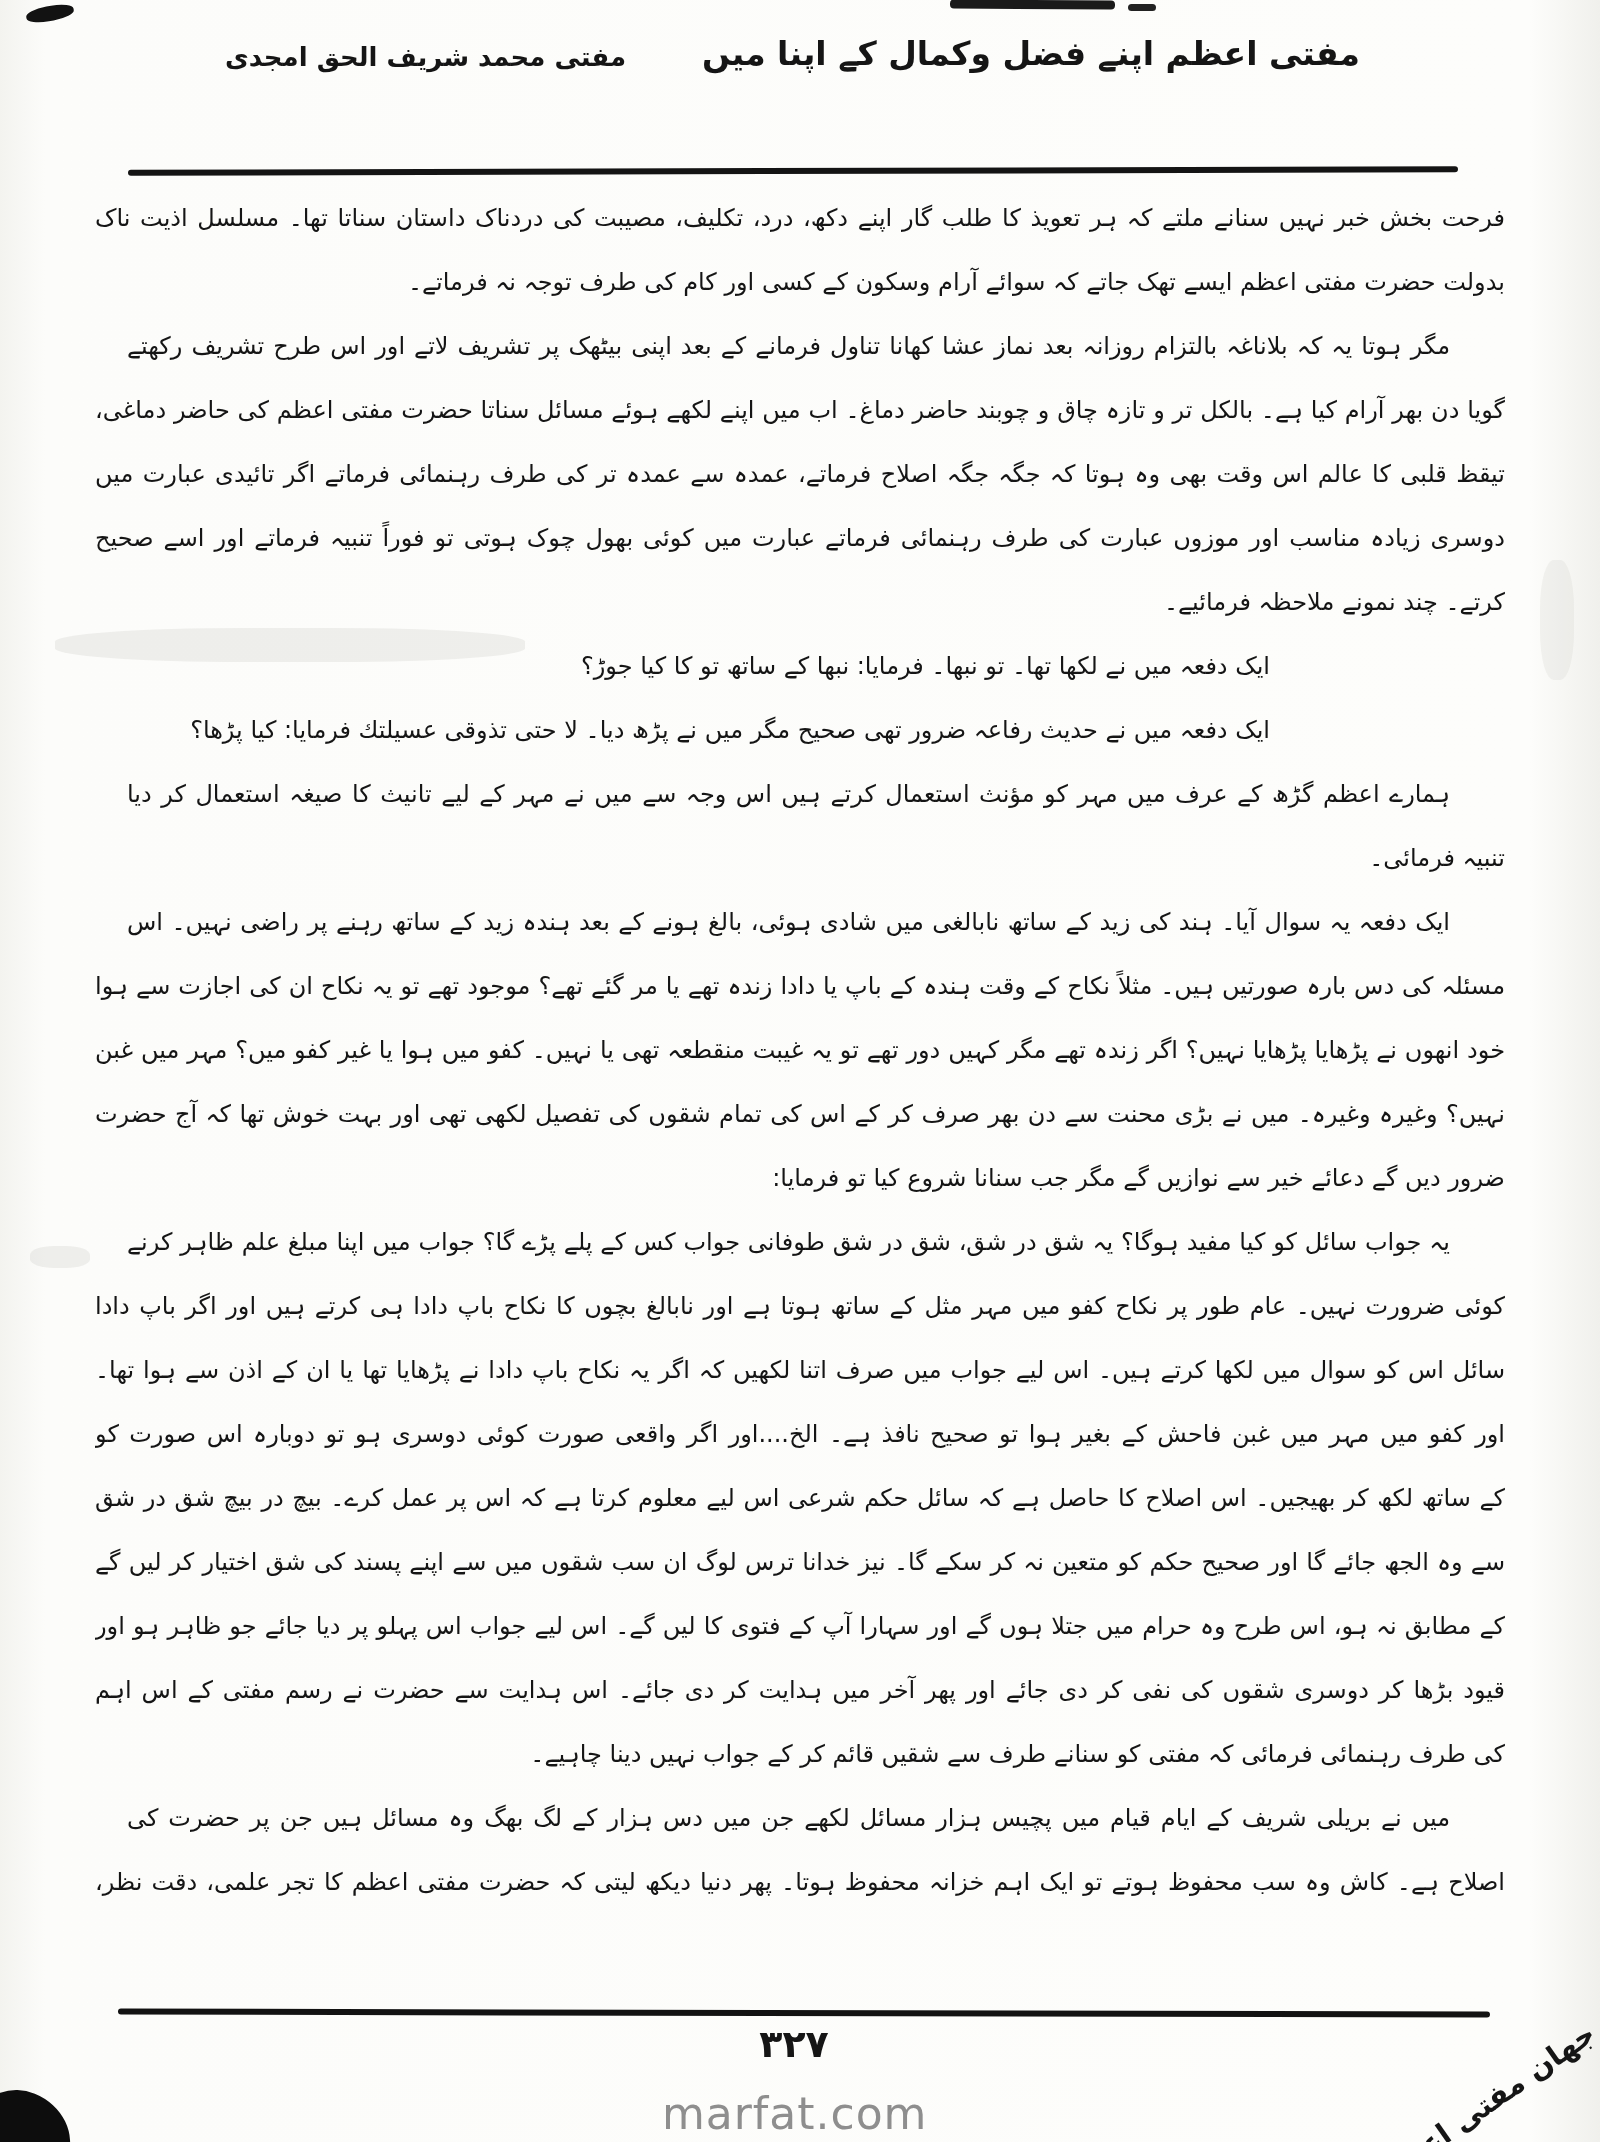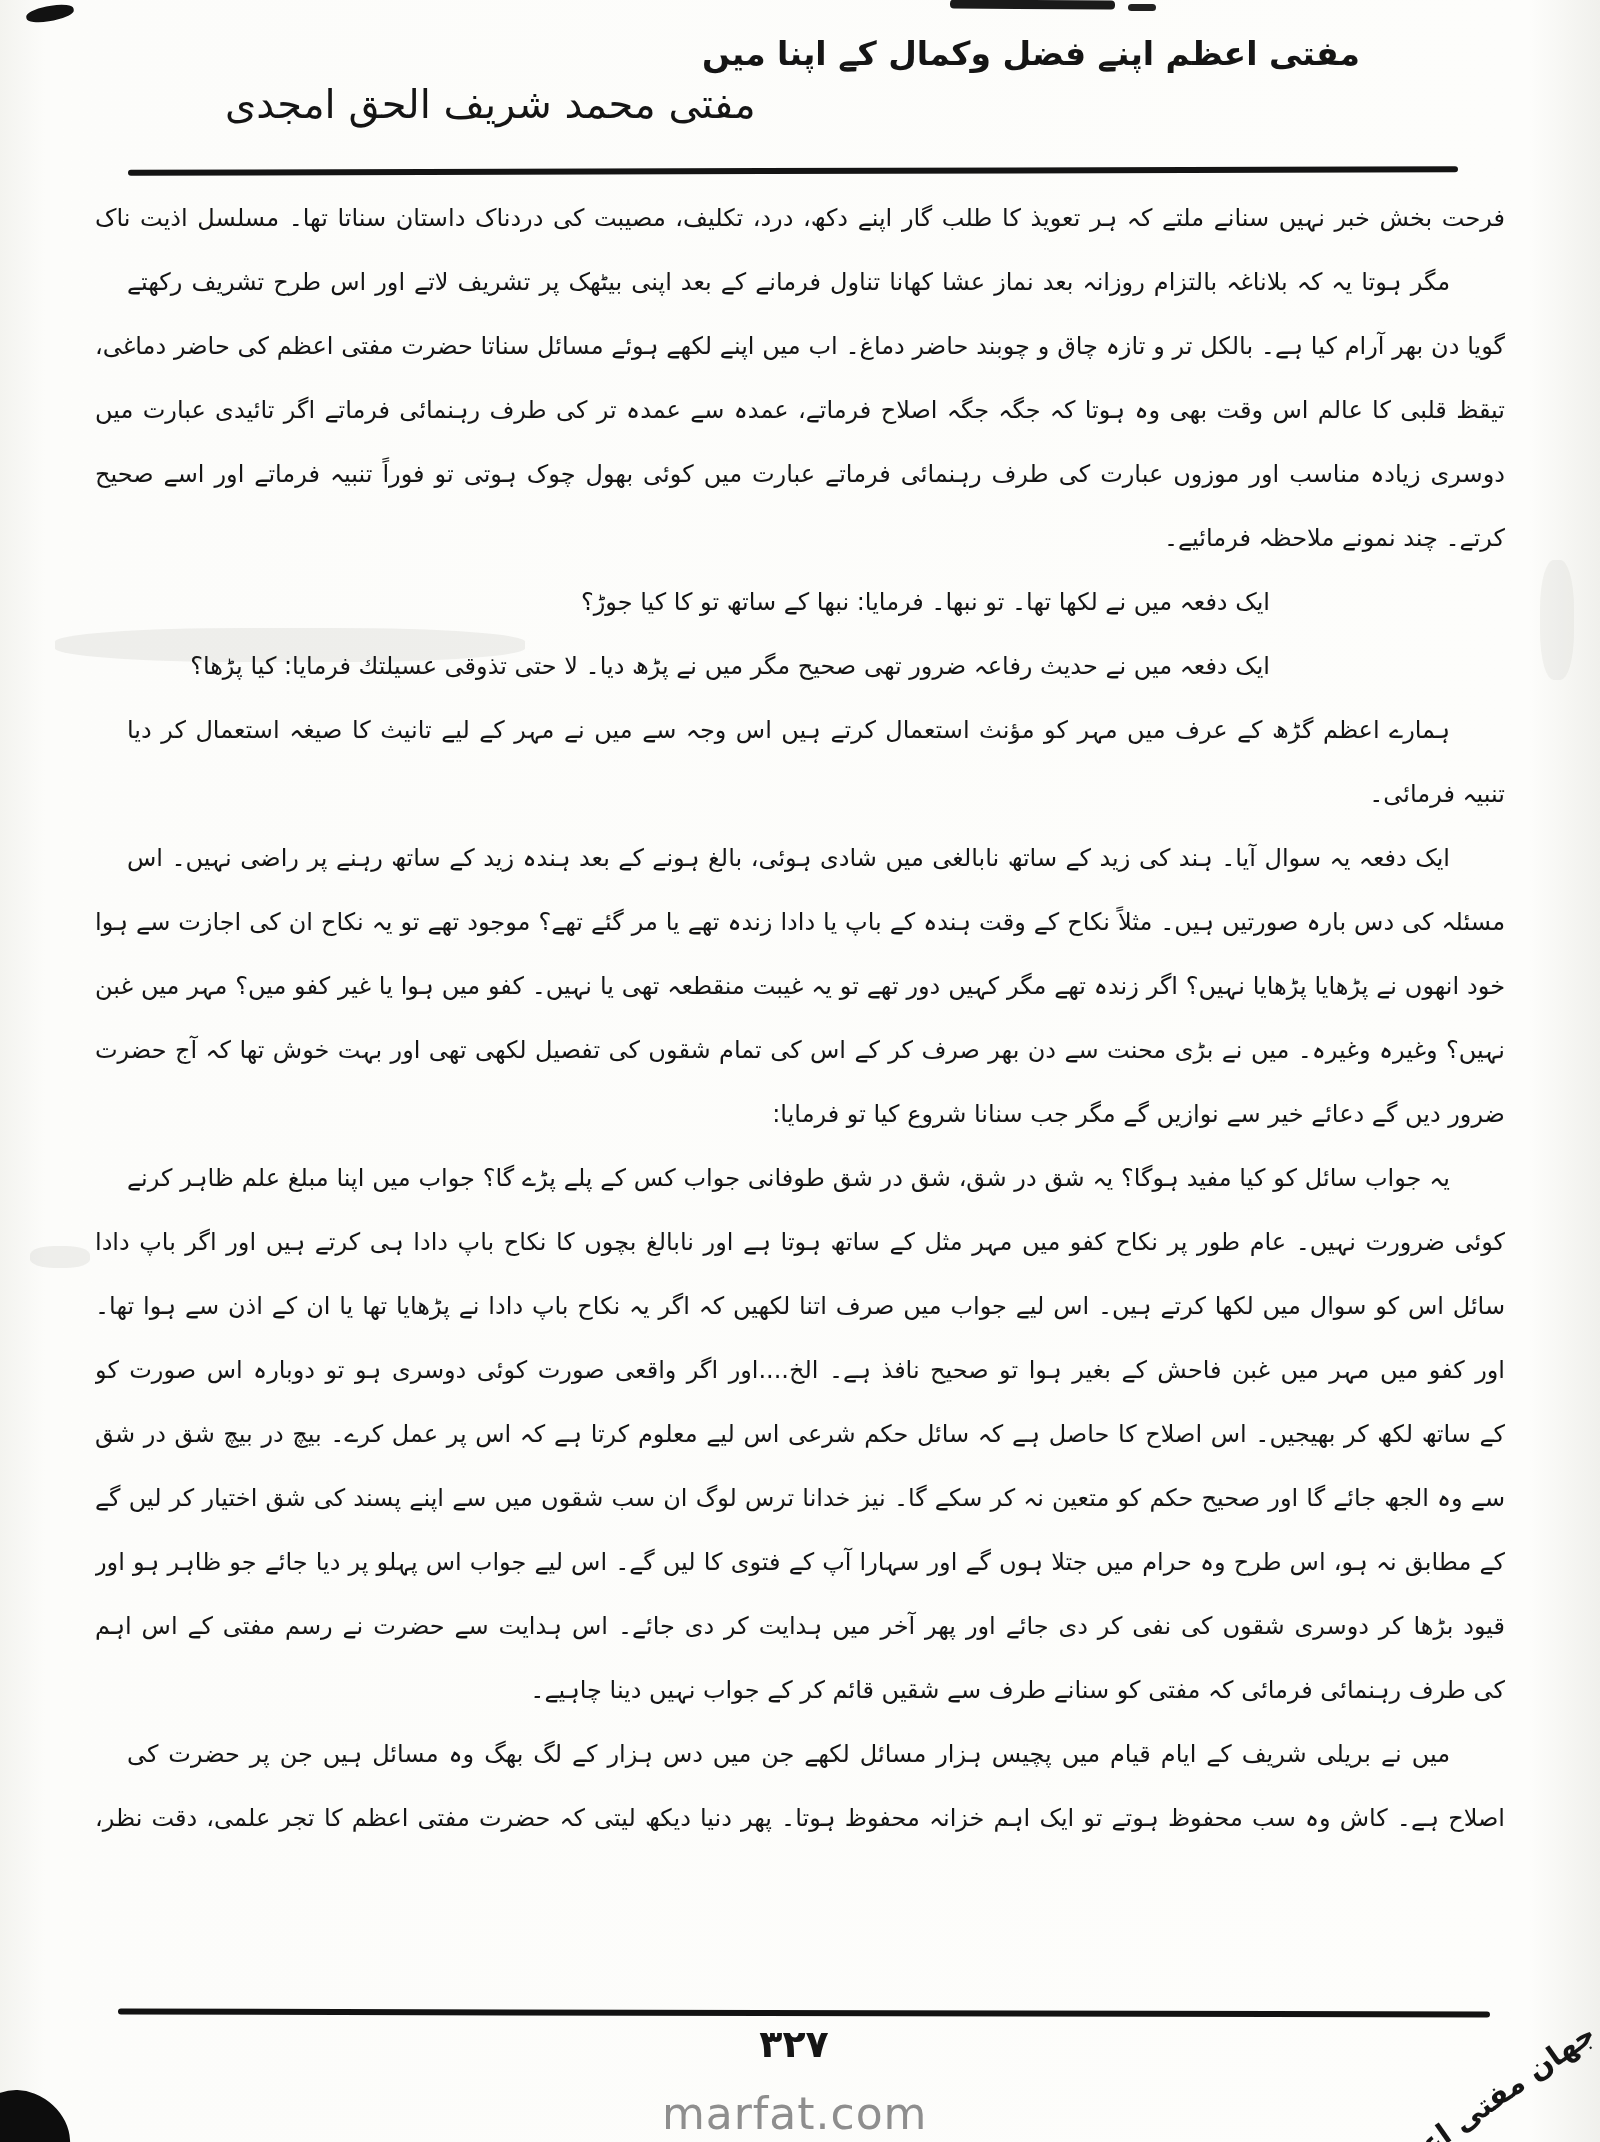--- a/index.html
+++ b/index.html
@@ -16,21 +16,21 @@
     direction:rtl;
   }
   
   .hdr-title{
     position:absolute;top:34px;right:240px;
     font-size:33px;font-weight:bold;letter-spacing:0;
     white-space:nowrap;
   }
   .hdr-author{
     position:absolute;top:42px;left:225px;
-    font-size:40px;font-weight:normal;white-space:nowrap;margin-top:39px;
+    font-size:26px;font-weight:bold;white-space:nowrap;
   }
   .hdr-rule{
     position:absolute;top:168px;left:128px;width:1330px;height:6px;
     background:#141414;border-radius:3px;
     transform:rotate(-0.15deg);
   }
   
   .body-block{
     position:absolute;top:186px;left:95px;width:1410px;
   }
@@ -103,20 +103,21 @@
   <div class="smudge s1"></div>
   <div class="smudge s2"></div>
   <div class="smudge s3"></div>
 
   <div class="hdr-title">مفتی اعظم اپنے فضل وکمال کے اپنا میں</div>
   <div class="hdr-author">مفتی محمد شریف الحق امجدی</div>
   <div class="hdr-rule"></div>
 
   <div class="body-block">
     <div class="line">فرحت بخش خبر نہیں سنانے ملتے کہ ہر تعویذ کا طلب گار اپنے دکھ، درد، تکلیف، مصیبت کی دردناک داستان سناتا تھا۔ مسلسل اذیت ناک خبریں</div>
+    <div class="line pe">بدولت حضرت مفتی اعظم ایسے تھک جاتے کہ سوائے آرام وسکون کے کسی اور کام کی طرف توجہ نہ فرماتے۔</div>
     <div class="line ps">مگر ہوتا یہ کہ بلاناغہ بالتزام روزانہ بعد نماز عشا کھانا تناول فرمانے کے بعد اپنی بیٹھک پر تشریف لاتے اور اس طرح تشریف رکھتے</div>
     <div class="line">گویا دن بھر آرام کیا ہے۔ بالکل تر و تازہ چاق و چوبند حاضر دماغ۔ اب میں اپنے لکھے ہوئے مسائل سناتا حضرت مفتی اعظم کی حاضر دماغی،</div>
     <div class="line">تیقظ قلبی کا عالم اس وقت بھی وہ ہوتا کہ جگہ جگہ اصلاح فرماتے، عمدہ سے عمدہ تر کی طرف رہنمائی فرماتے اگر تائیدی عبارت میں کمی ہوتی تو</div>
     <div class="line">دوسری زیادہ مناسب اور موزوں عبارت کی طرف رہنمائی فرماتے عبارت میں کوئی بھول چوک ہوتی تو فوراً تنبیہ فرماتے اور اسے صحیح</div>
     <div class="line pe">کرتے۔ چند نمونے ملاحظہ فرمائیے۔</div>
     <div class="line pe ps-lg">ایک دفعہ میں نے لکھا تھا۔ تو نبھا۔ فرمایا: نبھا کے ساتھ تو کا کیا جوڑ؟</div>
     <div class="line pe ps-lg">ایک دفعہ میں نے حدیث رفاعہ ضرور تھی صحیح مگر میں نے پڑھ دیا۔ لا حتی تذوقی عسیلتك فرمایا: کیا پڑھا؟</div>
     <div class="line ps">ہمارے اعظم گڑھ کے عرف میں مہر کو مؤنث استعمال کرتے ہیں اس وجہ سے میں نے مہر کے لیے تانیث کا صیغہ استعمال کر دیا فوراً</div>
     <div class="line pe">تنبیہ فرمائی۔</div>
     <div class="line ps">ایک دفعہ یہ سوال آیا۔ ہند کی زید کے ساتھ نابالغی میں شادی ہوئی، بالغ ہونے کے بعد ہندہ زید کے ساتھ رہنے پر راضی نہیں۔ اس</div>

